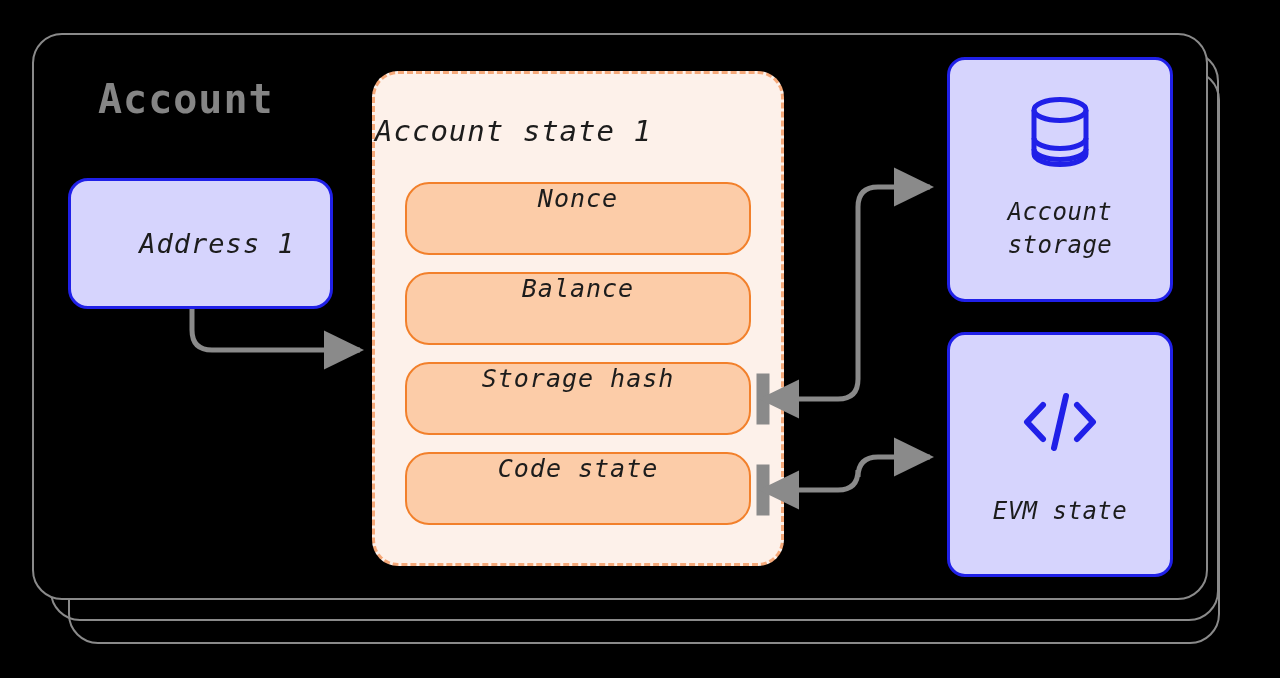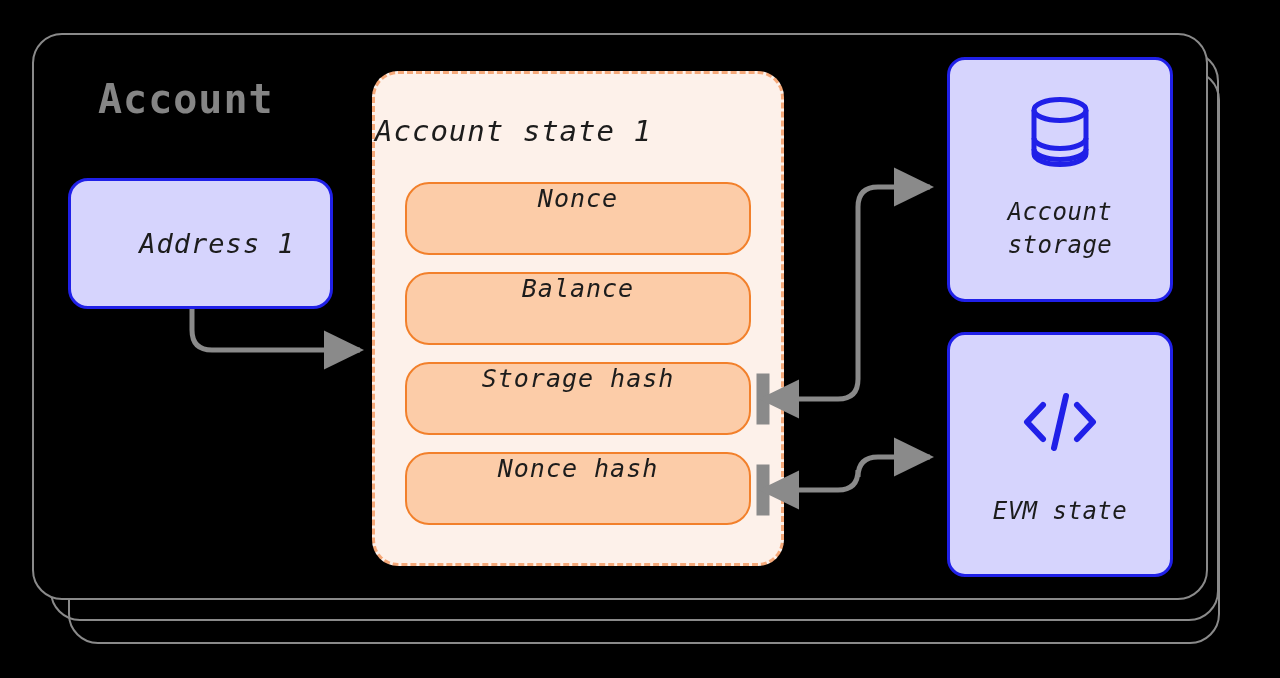--- a/index.html
+++ b/index.html
@@ -185,21 +185,21 @@
       <div class="pill">
         <span>Nonce</span>
       </div>
       <div class="pill">
         <span>Balance</span>
       </div>
       <div class="pill">
         <span>Storage hash</span>
       </div>
       <div class="pill">
-        <span>Nonce hash</span>
+        <span>Code state</span>
       </div>
     </div>
   </div>
 
   <div class="lav-box storage-card">
     <span class="card-icon">
       <svg width="62" height="74" viewBox="0 0 62 74" fill="none">
         <ellipse cx="31" cy="14" rx="26" ry="10.5" stroke="#2020E8" stroke-width="5"></ellipse>
         <path d="M5 14 V58 C5 63.8 16.6 68.5 31 68.5 C45.4 68.5 57 63.8 57 58 V14" stroke="#2020E8" stroke-width="5" fill="none"></path>
         <path d="M5 42 C5 47.8 16.6 52.5 31 52.5 C45.4 52.5 57 47.8 57 42" stroke="#2020E8" stroke-width="5" fill="none"></path>

